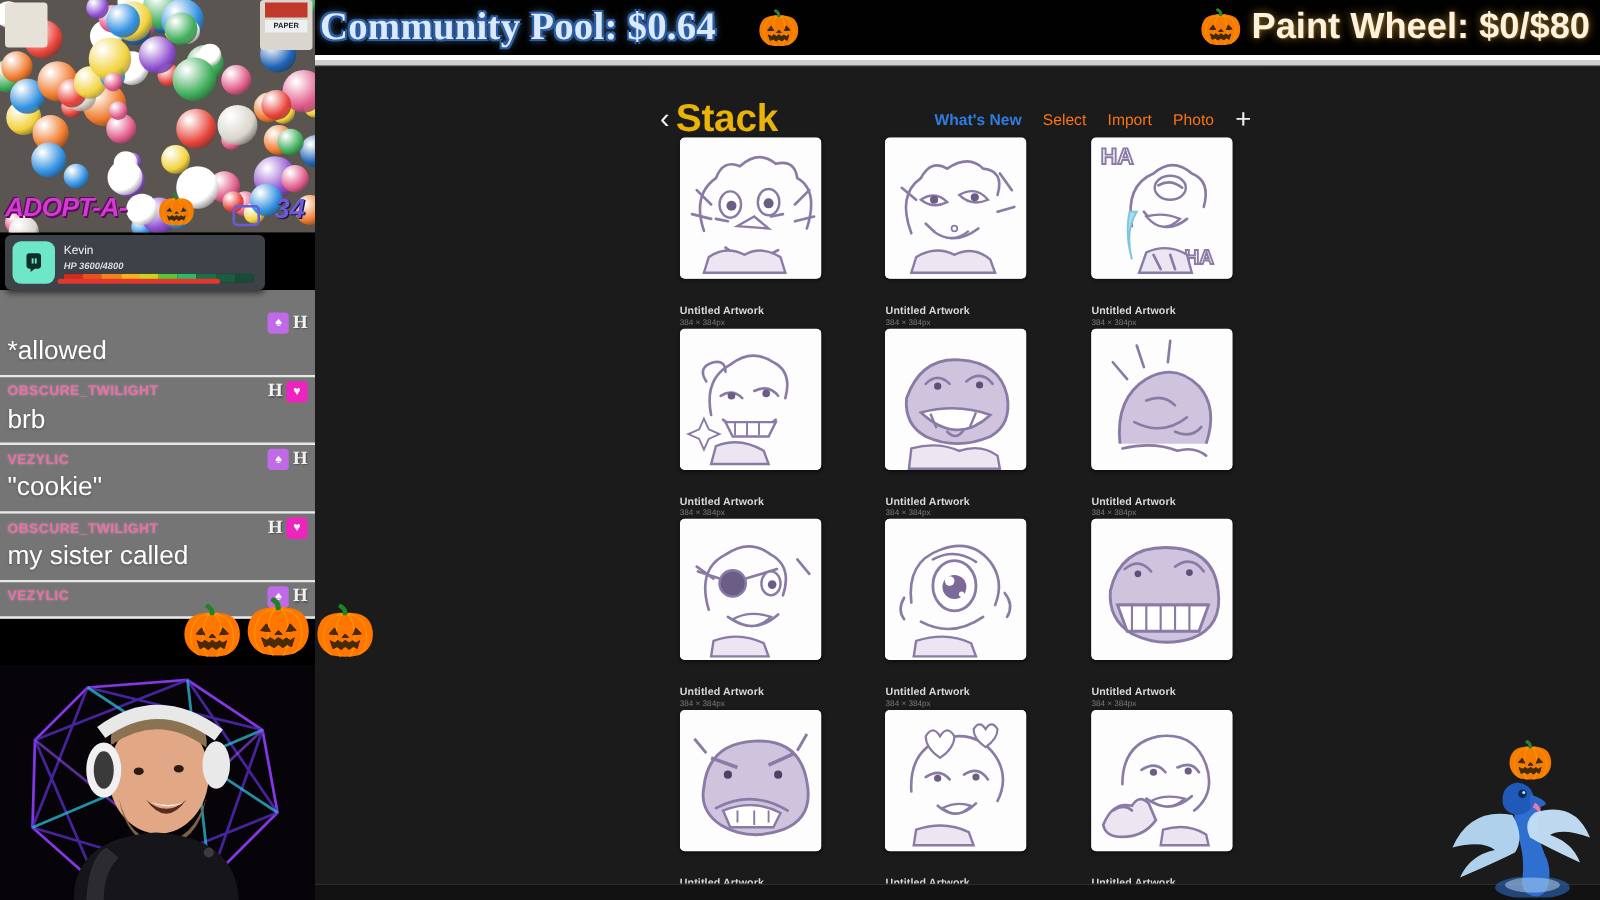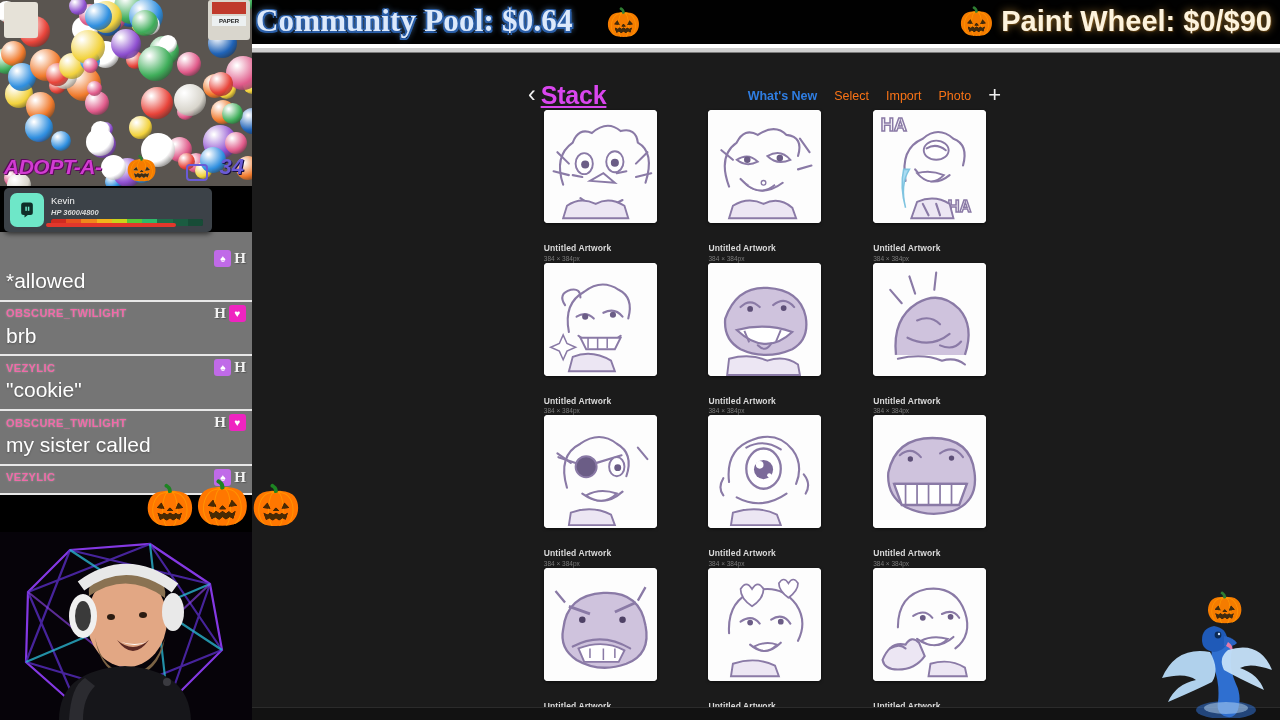--- a/index.html
+++ b/index.html
@@ -48,21 +48,21 @@
     background:#1b1b1b;
   }
   .app-header{
     position:absolute; left:0; top:22px; width:500px; height:40px;
     display:flex; align-items:center; padding:0 0 0 13px;
   }
   .back-chevron{
     font-size:23px; color:#f2f2f2; font-weight:400; margin-right:5px;
     line-height:1; transform:translateY(-1px);
   }
-  .stack-title{ font-size:25px; font-weight:bold; color:#d946ef; letter-spacing:-.2px;text-decoration:underline; }
+  .stack-title{ font-size:31px; font-weight:bold; color:#eab308; letter-spacing:-.2px; }
   .header-nav{
     margin-left:auto; display:flex; align-items:center; gap:17px;
     padding-right:14px; padding-top:2px;
   }
   .nav-item{ font-size:12.5px; color:#f97316; white-space:nowrap; }
   .nav-item.accent{ color:#2f7de1; font-weight:bold; }
   .plus-icon{
     font-size:22px; color:#f0f0f0; line-height:1; font-weight:300;
     transform:translateY(-1px);
   }
@@ -447,21 +447,21 @@
   </div>
 
   <div class="app-bottombar"></div>
 </div>
 
 <div class="top-banner">
   <span class="pool-text">Community Pool: $0.64</span>
   <span class="pool-pumpkin">🎃</span>
   <div class="wheel-wrap">
     <span class="wheel-pumpkin">🎃</span>
-    <span class="wheel-text">Paint Wheel: $0/$90</span>
+    <span class="wheel-text">Paint Wheel: $0/$80</span>
   </div>
 </div>
 <div class="banner-divider"></div>
 
 <div class="left-col">
 
   <div class="game-cap">
     <div class="balls" id="balls">
         <div style="position:absolute;inset:0;background:#5a5550"></div>
         <div class="ball" style="left:131px;top:10px;width:25px;height:25px;background:radial-gradient(circle at 32% 28%, #fff 2%, #f2d23c 58%, rgba(0,0,0,.55) 100%);"></div>

